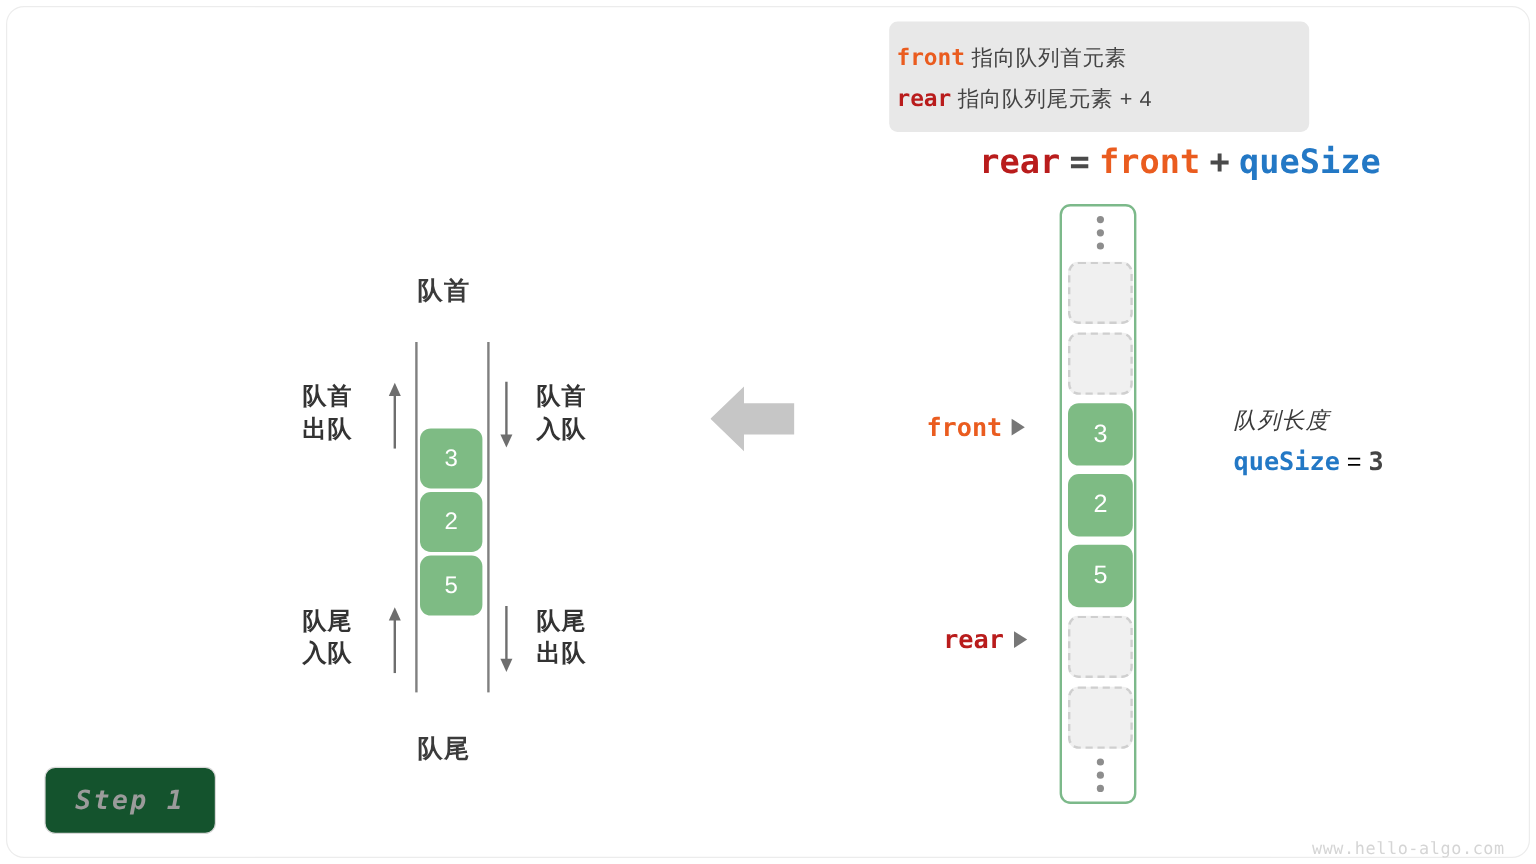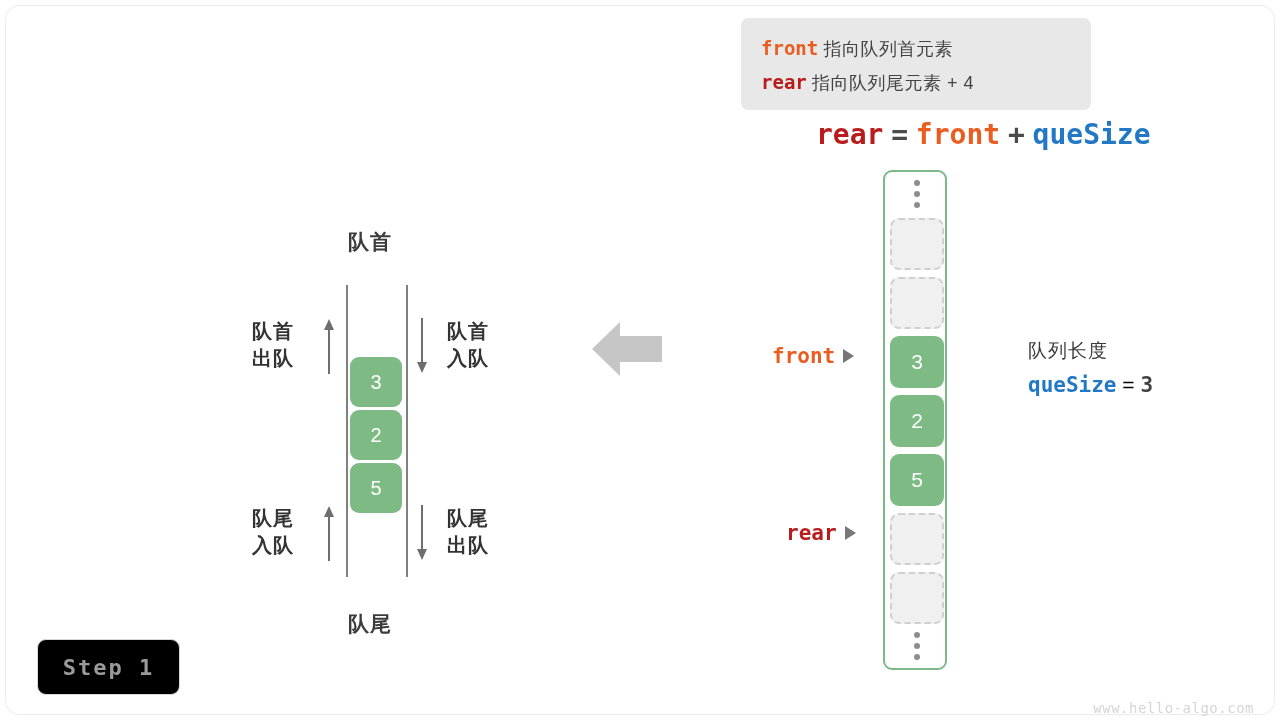--- a/index.html
+++ b/index.html
@@ -32,21 +32,21 @@
   
   .legend-box {
     position: absolute;
     left: 741px;
     top: 18px;
     width: 350px;
     height: 92px;
     background: #e8e8e8;
     border-radius: 7px;
     box-sizing: border-box;
-    padding: 13px 0 0 20px;
+    padding: 13px 0 0 6px;
   }
   .legend-row {
     height: 34px;
     line-height: 34px;
     white-space: nowrap;
     font-size: 19px;
     color: #3b3b3b;
   }
   .mono {
     font-family: "DejaVu Sans Mono", "Liberation Mono", monospace;
@@ -143,20 +143,21 @@
     position: absolute;
     left: 1028px;
     top: 338px;
     white-space: nowrap;
   }
   .side-note .title {
     font-size: 19px;
     color: #3b3b3b;
     letter-spacing: 1px;
     margin-bottom: 9px;
+    font-style: italic;
   }
   .side-note .val {
     font-size: 21px;
   }
 
   
   .rail {
     position: absolute;
     width: 2px;
     background: #808080;
@@ -236,21 +237,22 @@
     border-radius: 9px;
     box-sizing: border-box;
     display: flex;
     align-items: center;
     justify-content: center;
     font-family: "DejaVu Sans Mono", "Liberation Mono", monospace;
     font-weight: bold;
     font-size: 22px;
     color: #9b9b9b;
     letter-spacing: 2px;
-    background: #000000;
+    background: #14532d;
+    font-style: italic;
   }
 
   .watermark {
     position: absolute;
     right: 26px;
     bottom: 4px;
     font-family: "DejaVu Sans Mono", "Liberation Mono", monospace;
     font-size: 14px;
     color: #d5d5d5;
     letter-spacing: 0.5px;

